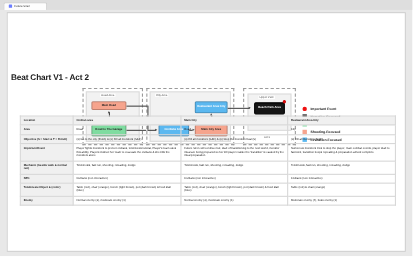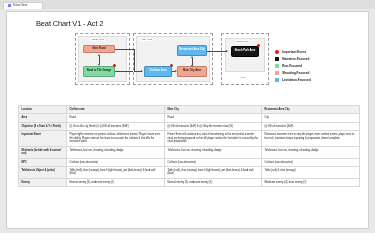--- a/index.html
+++ b/index.html
@@ -28,22 +28,22 @@
 
   
   .page {
     position:absolute; left:6px; top:11px;
     width:363px; height:218px;
     background:#ffffff;
     border:0.5px solid #cfcfcf;
     overflow:hidden;
   }
   .title {
-    font-size:7.5px; font-weight:normal; color:#1a1a1a;
-    padding:7px 0 0 29px; letter-spacing:-0.15px;
+    font-size:7.5px; font-weight:bold; color:#1a1a1a;
+    padding:7px 0 0 3px; letter-spacing:-0.15px;margin-top:47px;
   }
 
   
   .diagram { position:relative; height:62px; margin-top:1px; }
 
   .subgraph {
     position:absolute; border:0.6px dashed #9a9a9a;
     background:#ffffff;
   }
   .sg-inner {

